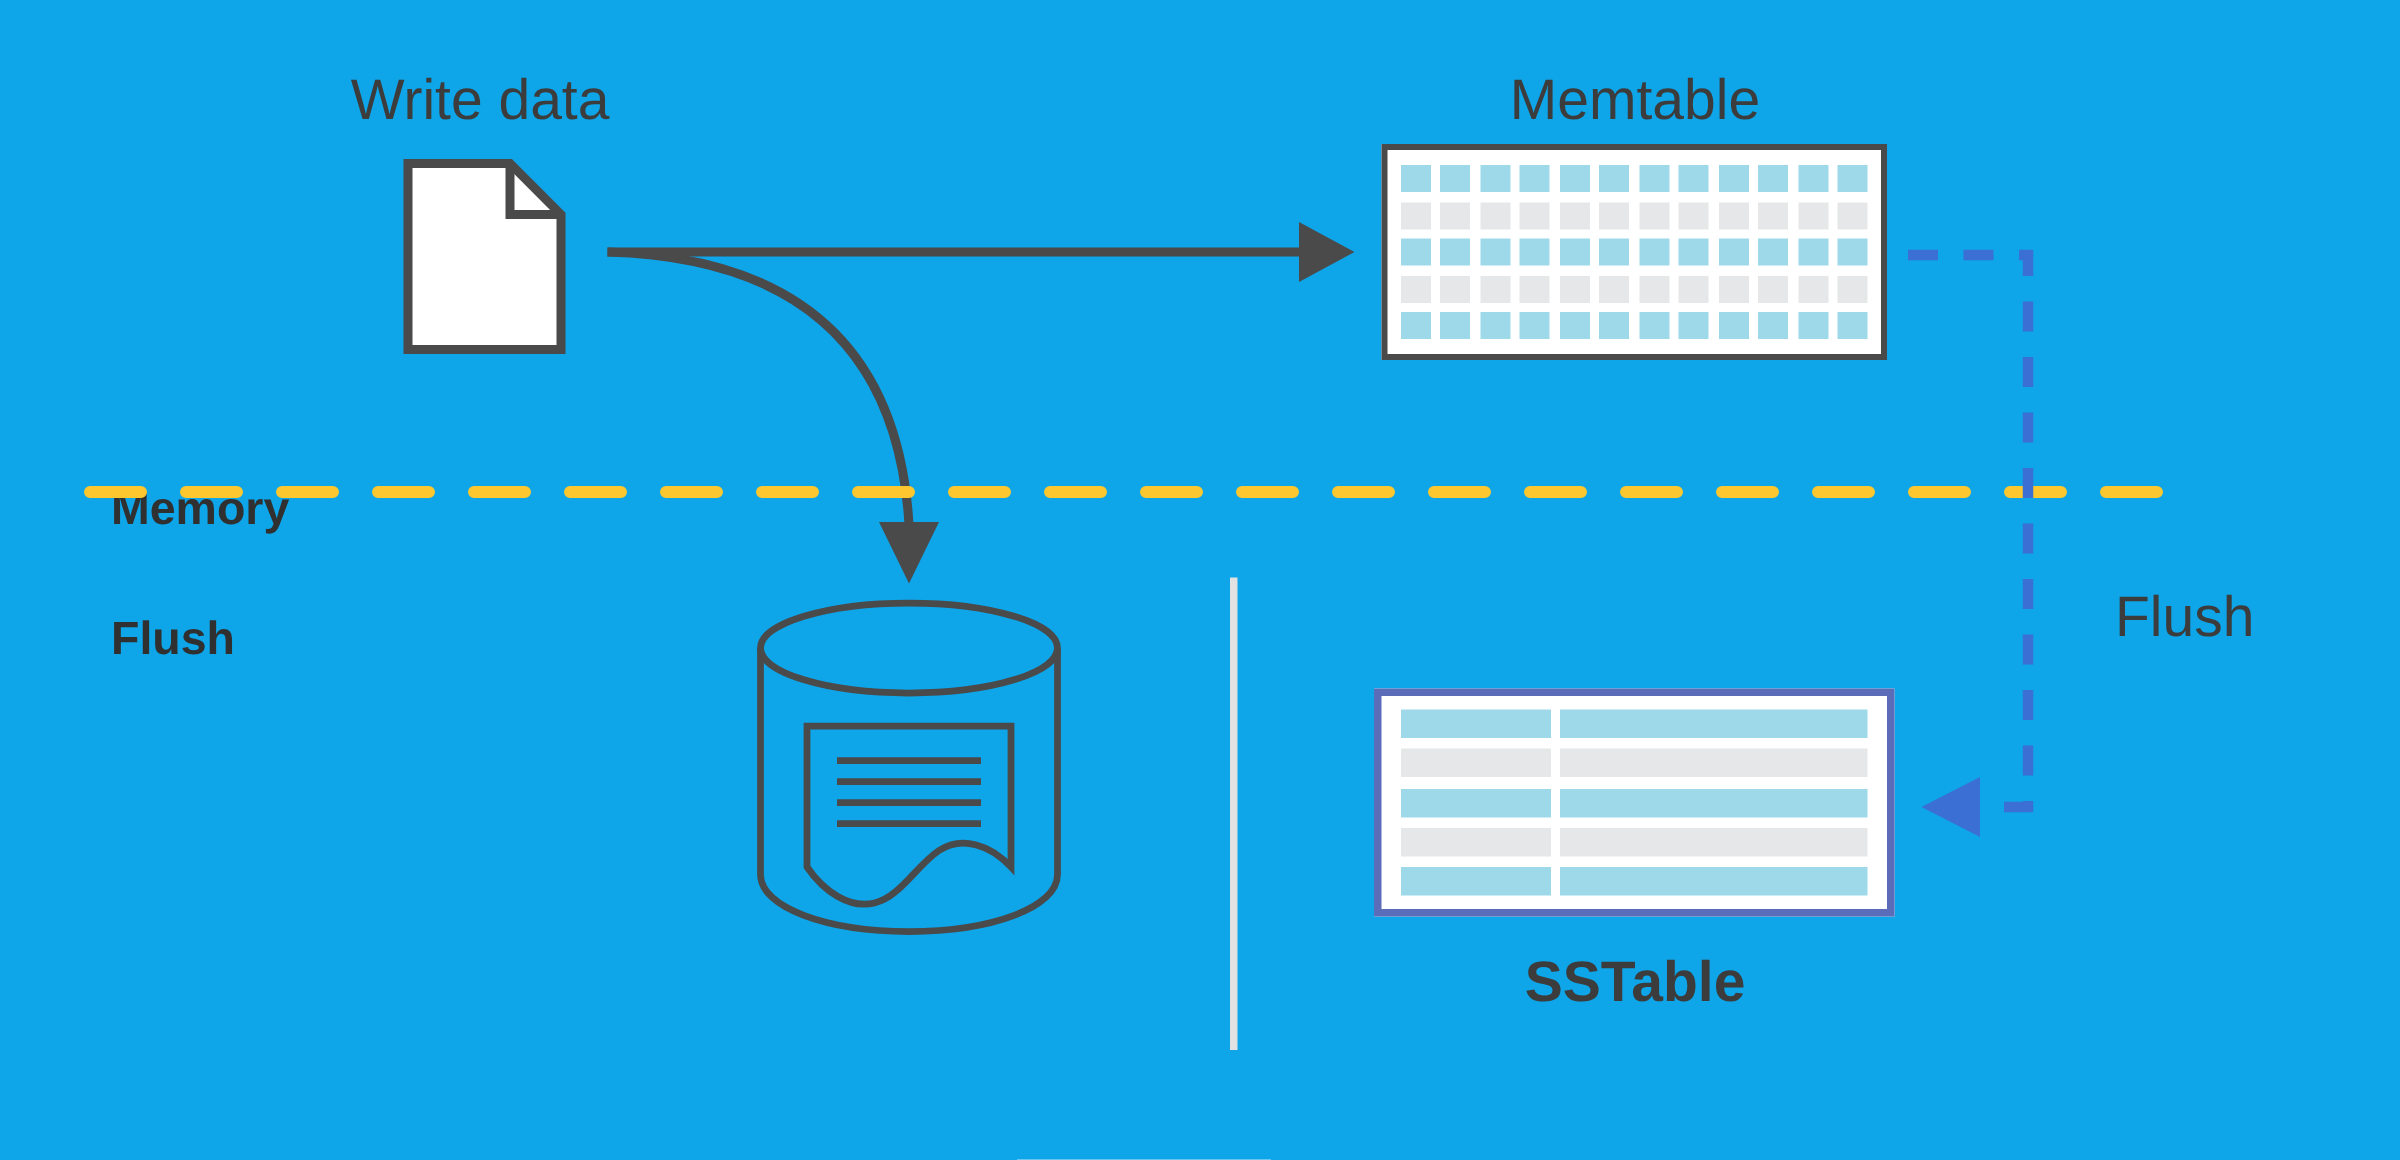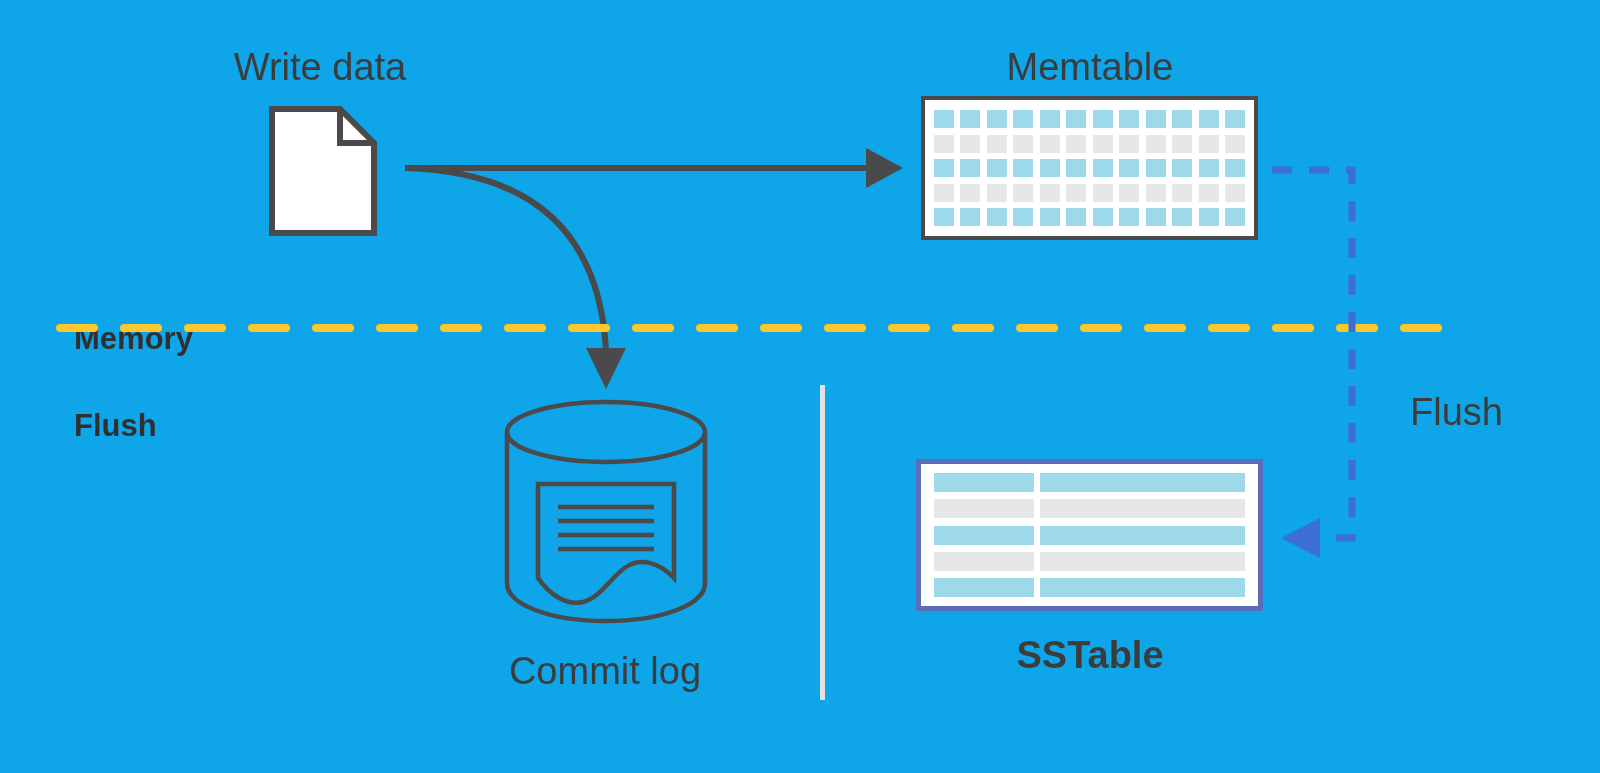--- a/index.html
+++ b/index.html
@@ -103,21 +103,20 @@
 </style>
 </head>
 <body>
 
 <div id="canvas">
 
   <div class="abs label label-lg center-x" style="left:320px; top:48px;">Write data</div>
 
   <div class="abs label label-lg center-x" style="left:1090px; top:48px;">Memtable</div>
 
-  <div class="abs label label-lg center-x" style="left:605px; top:652px;">Commit log</div>
 
   <div class="abs label label-lg center-x" style="left:1090px; top:636px;font-weight:bold;">SSTable</div>
 
   <div class="abs label label-lg" style="left:1410px; top:393px;">Flush</div>
 
   <div class="abs label-strong" style="left:74px; top:275px;">Memory</div>
 
   <div class="abs label-strong" style="left:74px; top:362px;">Flush</div>
 
   <div class="abs" id="memtable-box">

